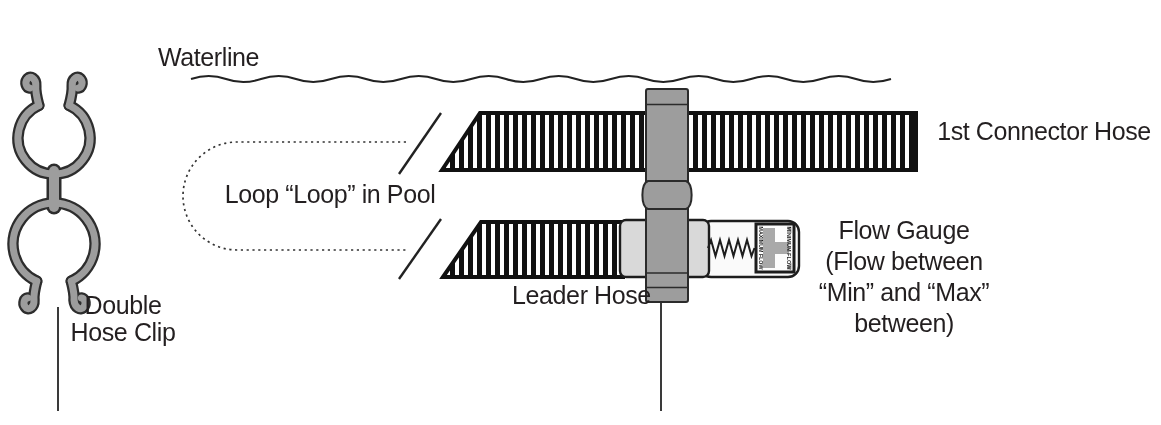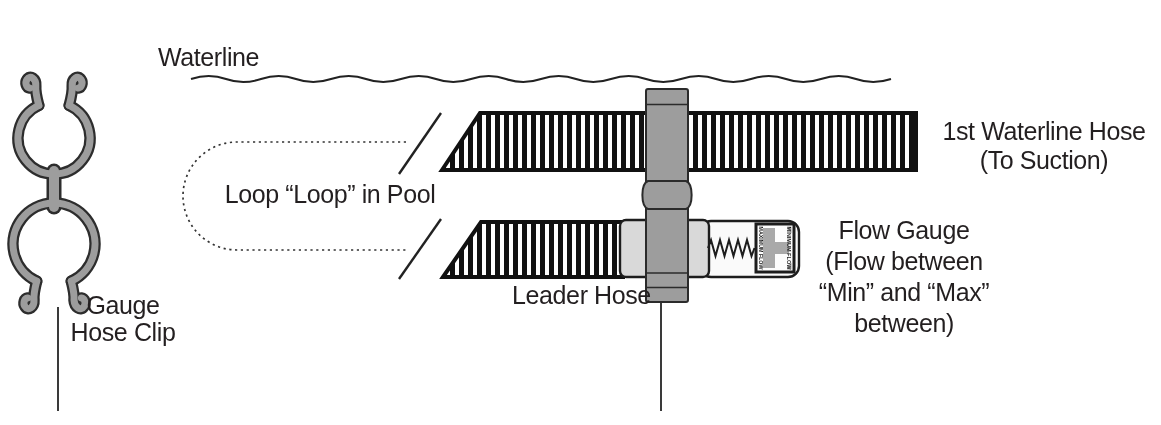--- a/index.html
+++ b/index.html
@@ -90,29 +90,28 @@
     <path d="M58,307 L58,414 L661,414 L661,303" fill="none" stroke="#3a3a3a" stroke-width="2"></path>
   </svg>
 
   <div class="lbl lbl-waterline">Waterline</div>
 
   <div class="lbl lbl-loop ctr">Loop “Loop” in Pool</div>
 
   <div class="lbl lbl-leader ctr">Leader Hose</div>
 
   <div class="lbl lbl-connector ctr">
-    <div>1st Waterline Hose</div>
-    <div>(To Suction)</div>
+    <div>1st Connector Hose</div>
   </div>
 
   <div class="lbl lbl-gauge ctr">
     <div>Flow Gauge</div>
     <div>(Flow between</div>
     <div>“Min” and “Max”</div>
     <div>between)</div>
   </div>
 
   <div class="lbl lbl-dclip ctr">
-    <div>Gauge</div>
+    <div>Double</div>
     <div>Hose Clip</div>
   </div>
 
 </div>
 
 </body></html>

